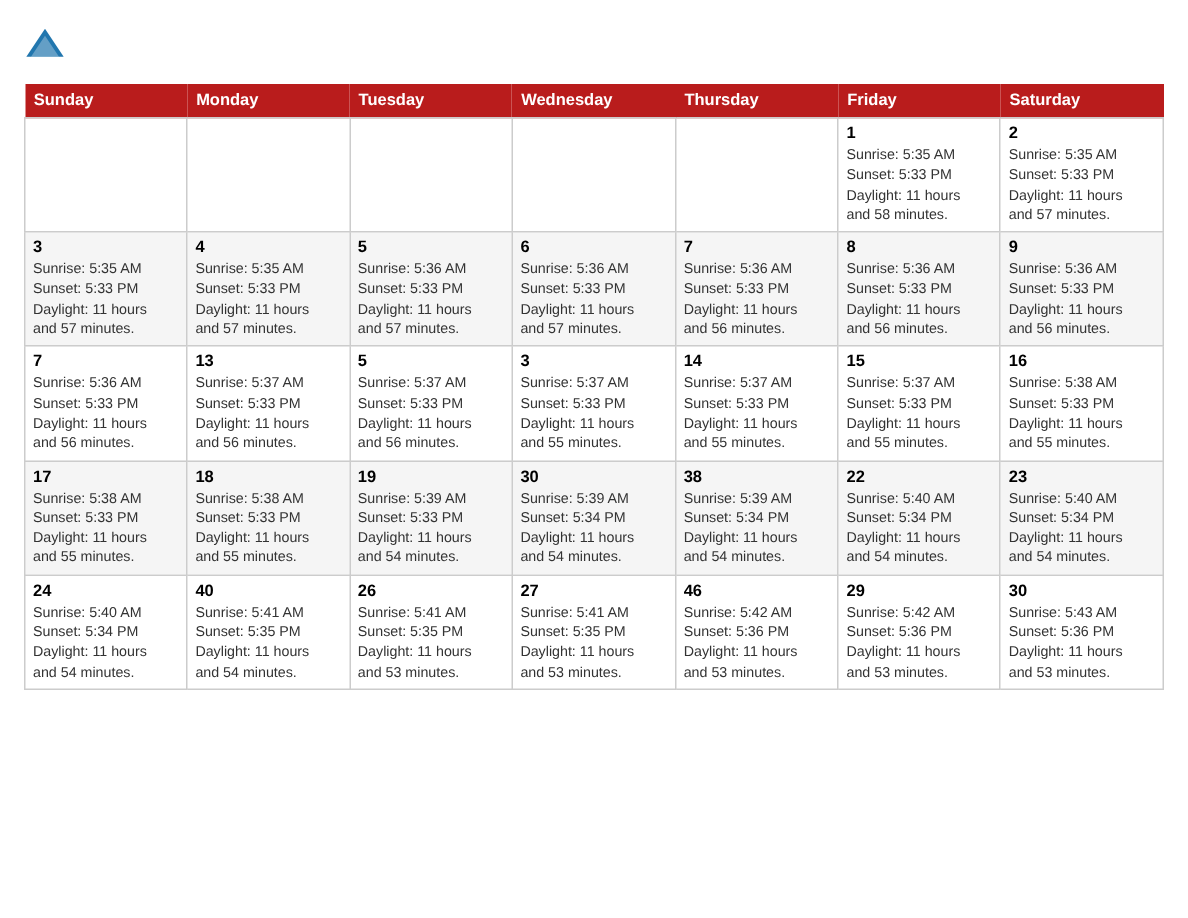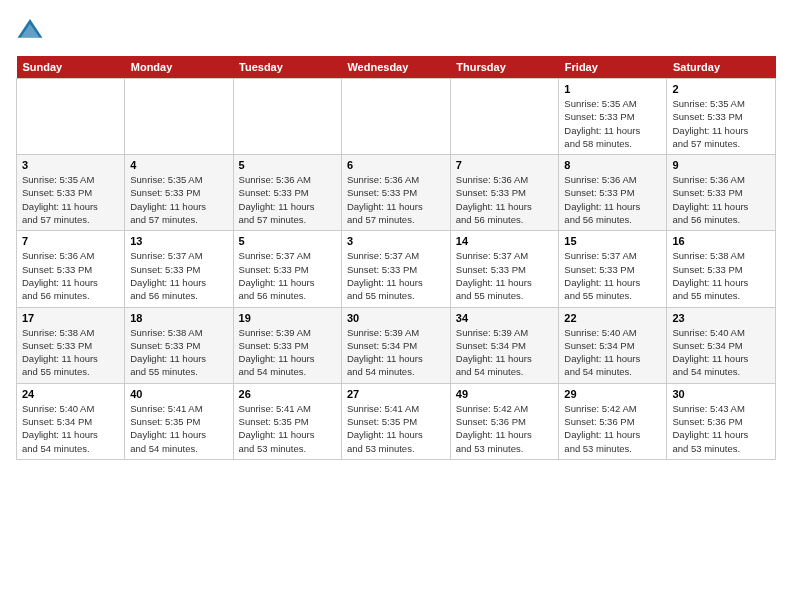--- a/index.html
+++ b/index.html
@@ -276,21 +276,21 @@
 and 54 minutes.</div>
         </td>
         <td>
           <span class="day-number">30</span>
           <div class="day-info" style="white-space: pre-line;">Sunrise: 5:39 AM
 Sunset: 5:34 PM
 Daylight: 11 hours
 and 54 minutes.</div>
         </td>
         <td>
-          <span class="day-number">34</span>
+          <span class="day-number">38</span>
           <div class="day-info" style="white-space: pre-line;">Sunrise: 5:39 AM
 Sunset: 5:34 PM
 Daylight: 11 hours
 and 54 minutes.</div>
         </td>
         <td>
           <span class="day-number">22</span>
           <div class="day-info" style="white-space: pre-line;">Sunrise: 5:40 AM
 Sunset: 5:34 PM
 Daylight: 11 hours
@@ -327,21 +327,21 @@
 and 53 minutes.</div>
         </td>
         <td>
           <span class="day-number">27</span>
           <div class="day-info" style="white-space: pre-line;">Sunrise: 5:41 AM
 Sunset: 5:35 PM
 Daylight: 11 hours
 and 53 minutes.</div>
         </td>
         <td>
-          <span class="day-number">49</span>
+          <span class="day-number">46</span>
           <div class="day-info" style="white-space: pre-line;">Sunrise: 5:42 AM
 Sunset: 5:36 PM
 Daylight: 11 hours
 and 53 minutes.</div>
         </td>
         <td>
           <span class="day-number">29</span>
           <div class="day-info" style="white-space: pre-line;">Sunrise: 5:42 AM
 Sunset: 5:36 PM
 Daylight: 11 hours

